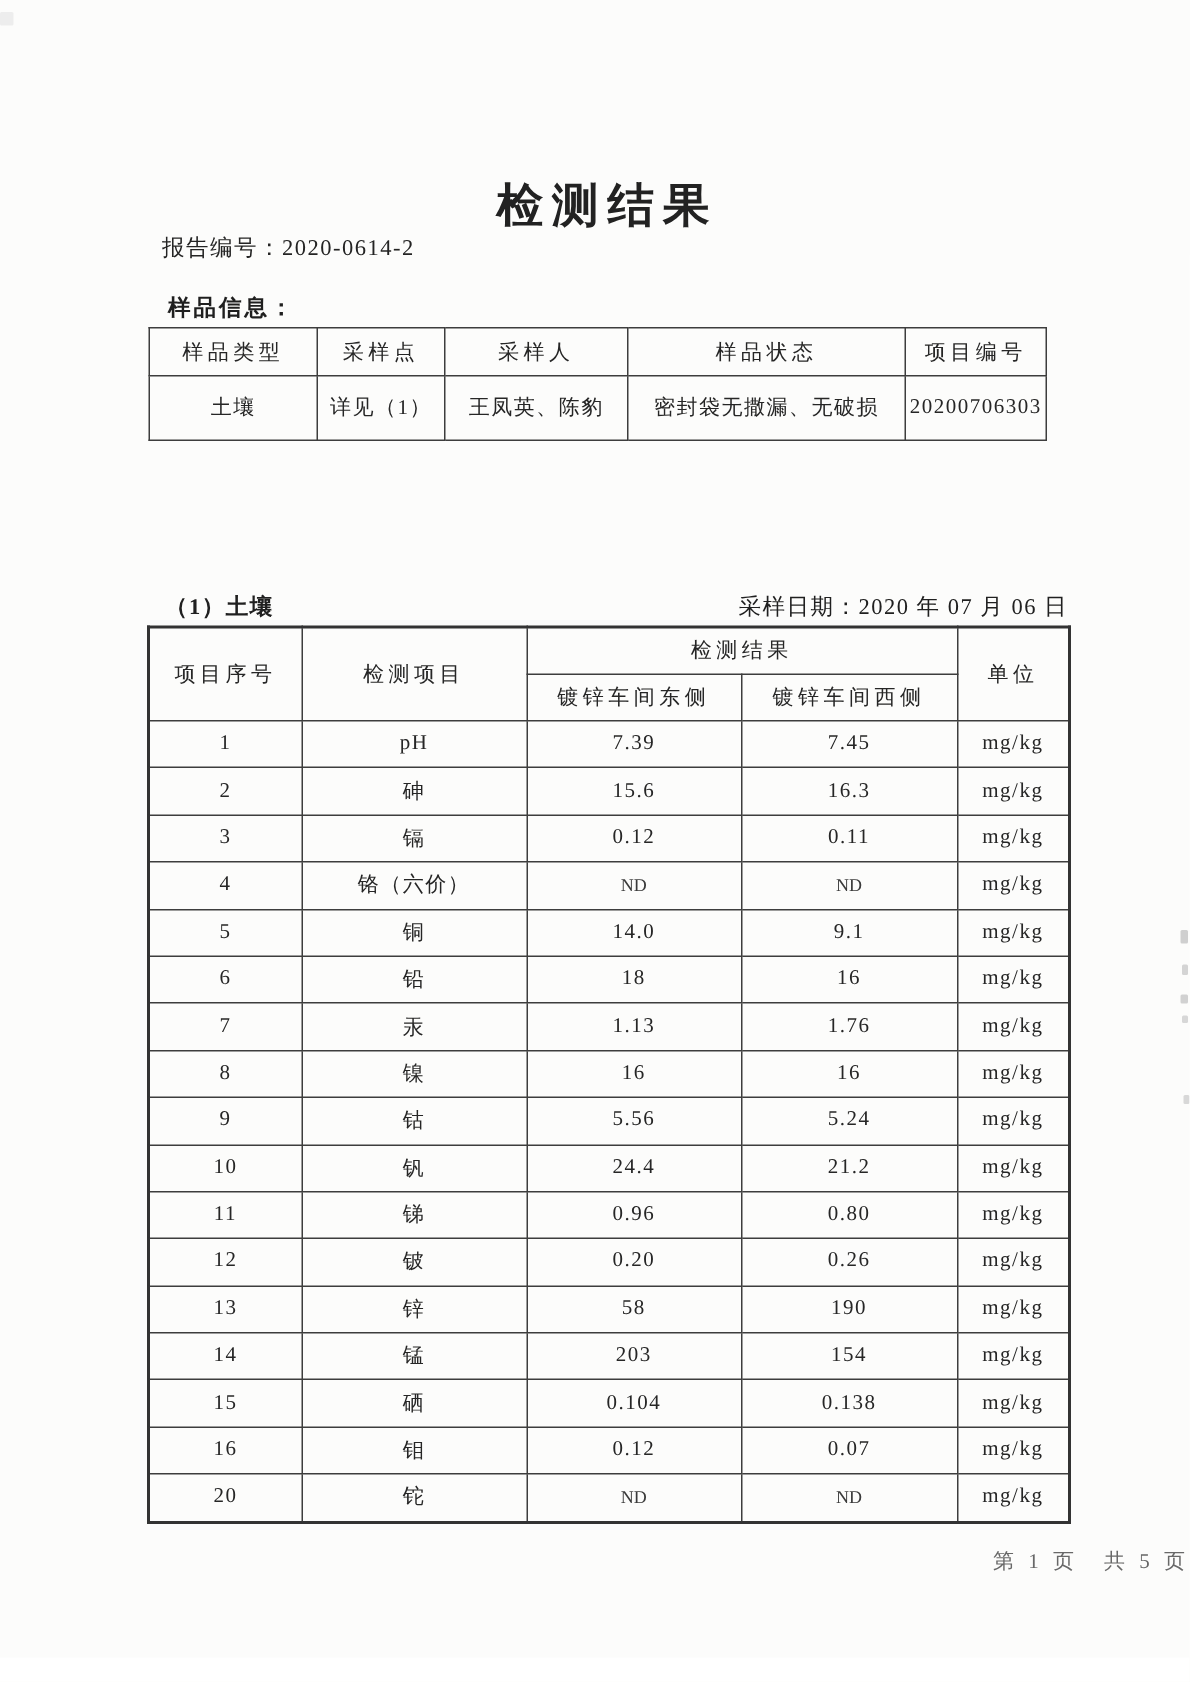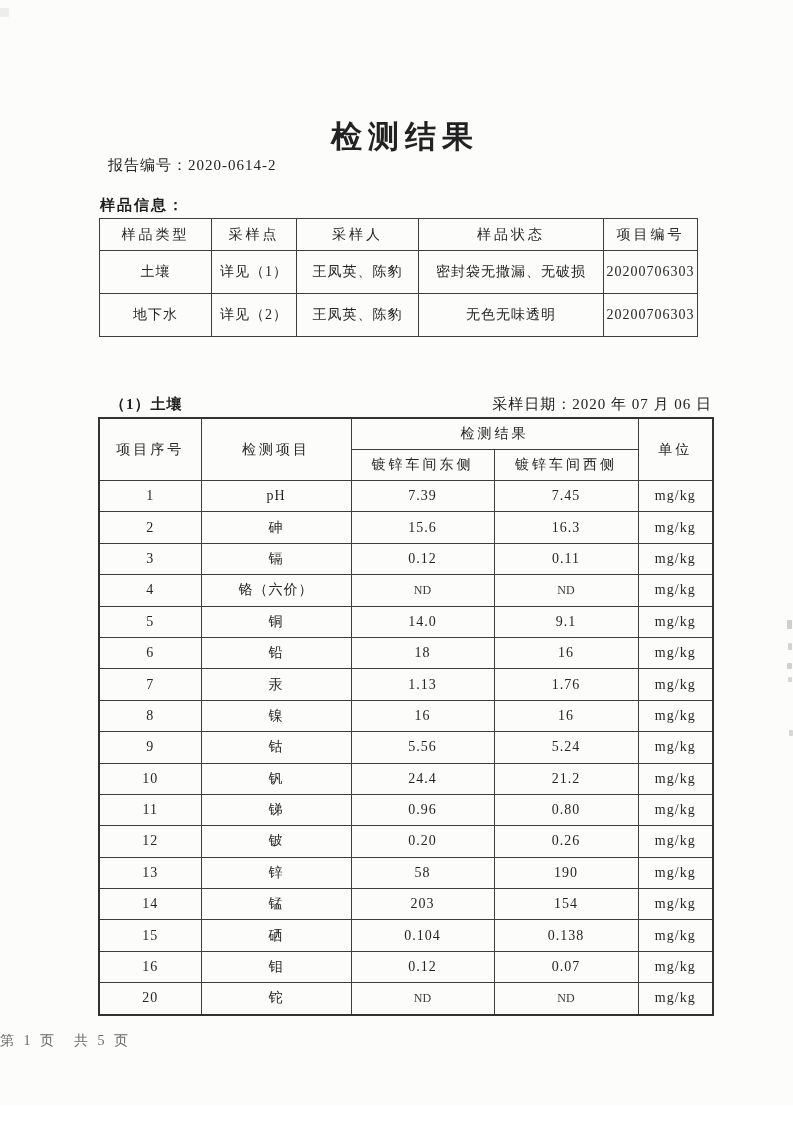--- a/index.html
+++ b/index.html
@@ -14,21 +14,21 @@
   .title{
     position:absolute;top:116px;left:98px;width:614px;
     text-align:center;font-size:31px;font-weight:600;letter-spacing:6px;
     color:#222;
   }
   .report-line{
     position:absolute;top:156px;left:108px;
     font-size:15px;letter-spacing:1px;color:#242424;
   }
   .sample-info{
-    position:absolute;top:196px;left:100px;
+    position:absolute;top:196px;left:112px;
     font-size:15px;font-weight:bold;letter-spacing:2px;color:#1f1f1f;
   }
   table{border-collapse:collapse;table-layout:fixed;}
   th,td{
     border:1px solid #3d3d3d;
     text-align:center;vertical-align:middle;
     font-weight:normal;font-size:14px;color:#262626;
     padding:0;overflow:hidden;white-space:nowrap;
   }
   .t1{
@@ -45,21 +45,21 @@
   .t2 td.nd{font-size:12px;color:#3a3a3a;letter-spacing:0;}
   .section-line{
     position:absolute;left:98px;top:395px;width:614px;
     display:flex;justify-content:space-between;align-items:center;
     font-size:15px;color:#202020;
   }
   .sec-label{font-weight:bold;padding-left:12px;letter-spacing:1px;}
   .sec-date{letter-spacing:1px;}
   .footer{
     position:absolute;left:0;top:1032px;width:793px;
-    text-align:left;font-size:14px;color:#686868;letter-spacing:3px;
+    text-align:right;font-size:14px;color:#686868;letter-spacing:3px;
   }
   .artifact{position:absolute;border-radius:1px;}
   .a-tl{left:0;top:8px;width:9px;height:9px;background:#ededed;}
   .a-r1{left:787px;top:620px;width:5px;height:9px;background:#cfcfcf;}
   .a-r2{left:788px;top:643px;width:4px;height:7px;background:#d4d4d4;}
   .a-r3{left:787px;top:663px;width:5px;height:6px;background:#d1d1d1;}
   .a-r4{left:788px;top:677px;width:4px;height:5px;background:#d7d7d7;}
   .a-r5{left:789px;top:730px;width:4px;height:6px;background:#d8d8d8;}
 </style>
 </head>
@@ -89,27 +89,20 @@
         <th>样品状态</th>
         <th>项目编号</th>
       </tr>
     </thead>
     <tbody id="sample-tbody">
         <tr>
           <td>土壤</td>
           <td>详见（1）</td>
           <td>王凤英、陈豹</td>
           <td>密封袋无撒漏、无破损</td>
-          <td>20200706303</td>
-        </tr>
-        <tr>
-          <td>地下水</td>
-          <td>详见（2）</td>
-          <td>王凤英、陈豹</td>
-          <td>无色无味透明</td>
           <td>20200706303</td>
         </tr>
       </tbody>
   </table>
 
   <div class="section-line">
     <span class="sec-label">（1）土壤</span>
     <span class="sec-date">采样日期：2020 年 07 月 06 日</span>
   </div>
 

